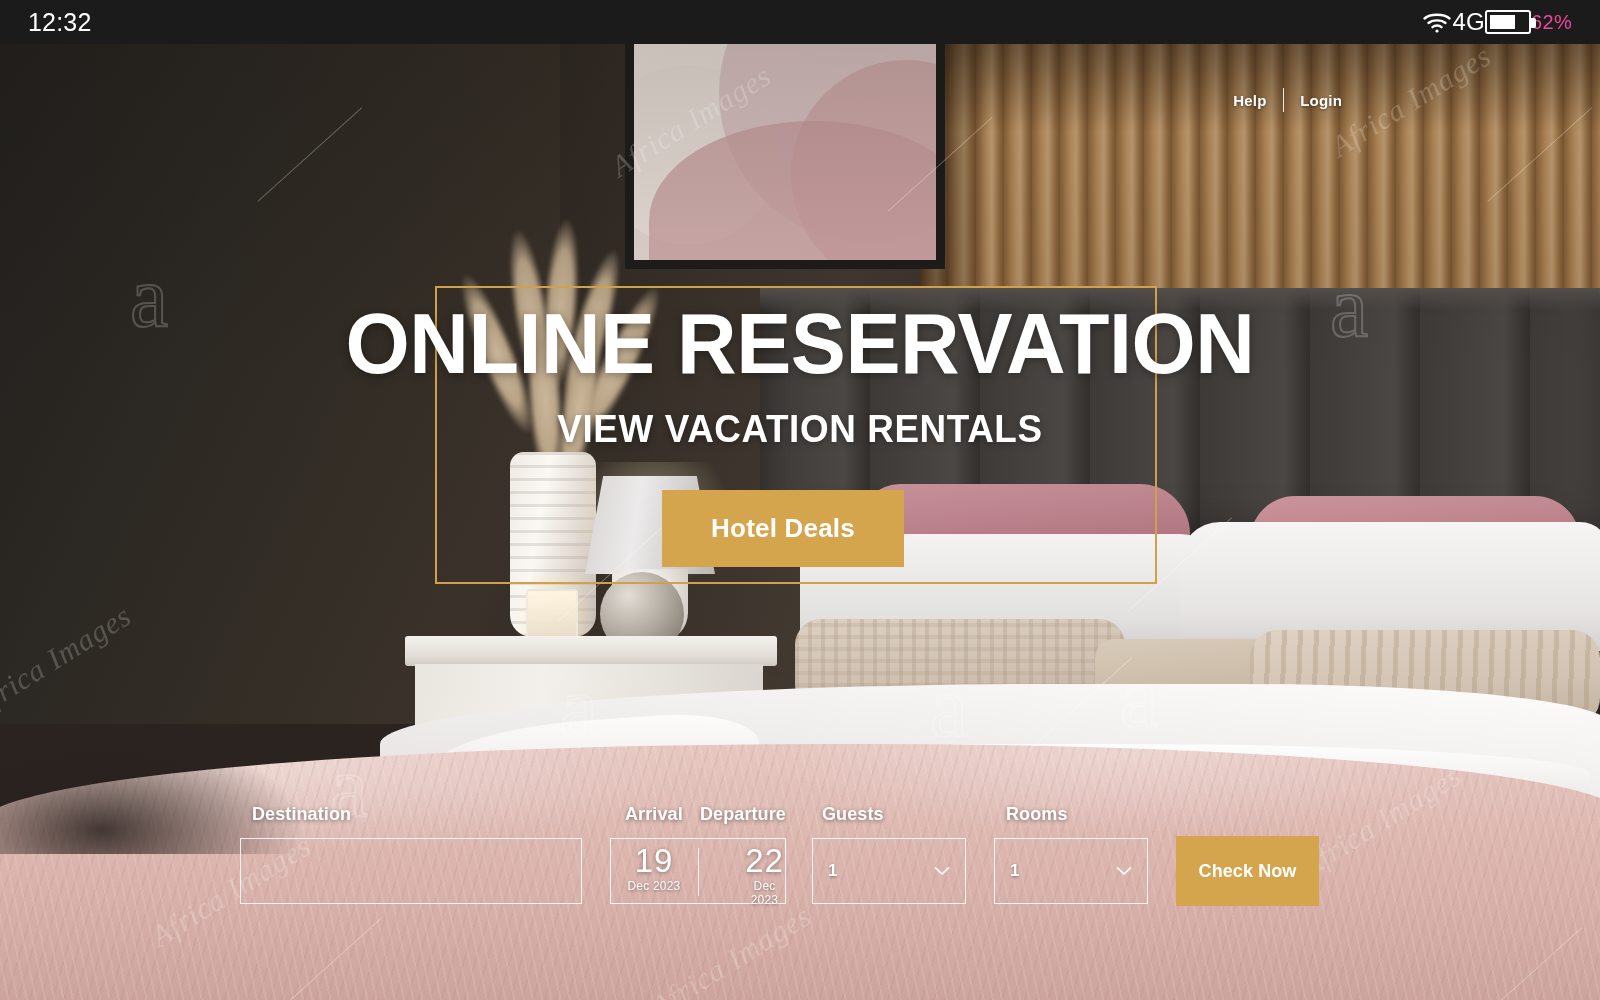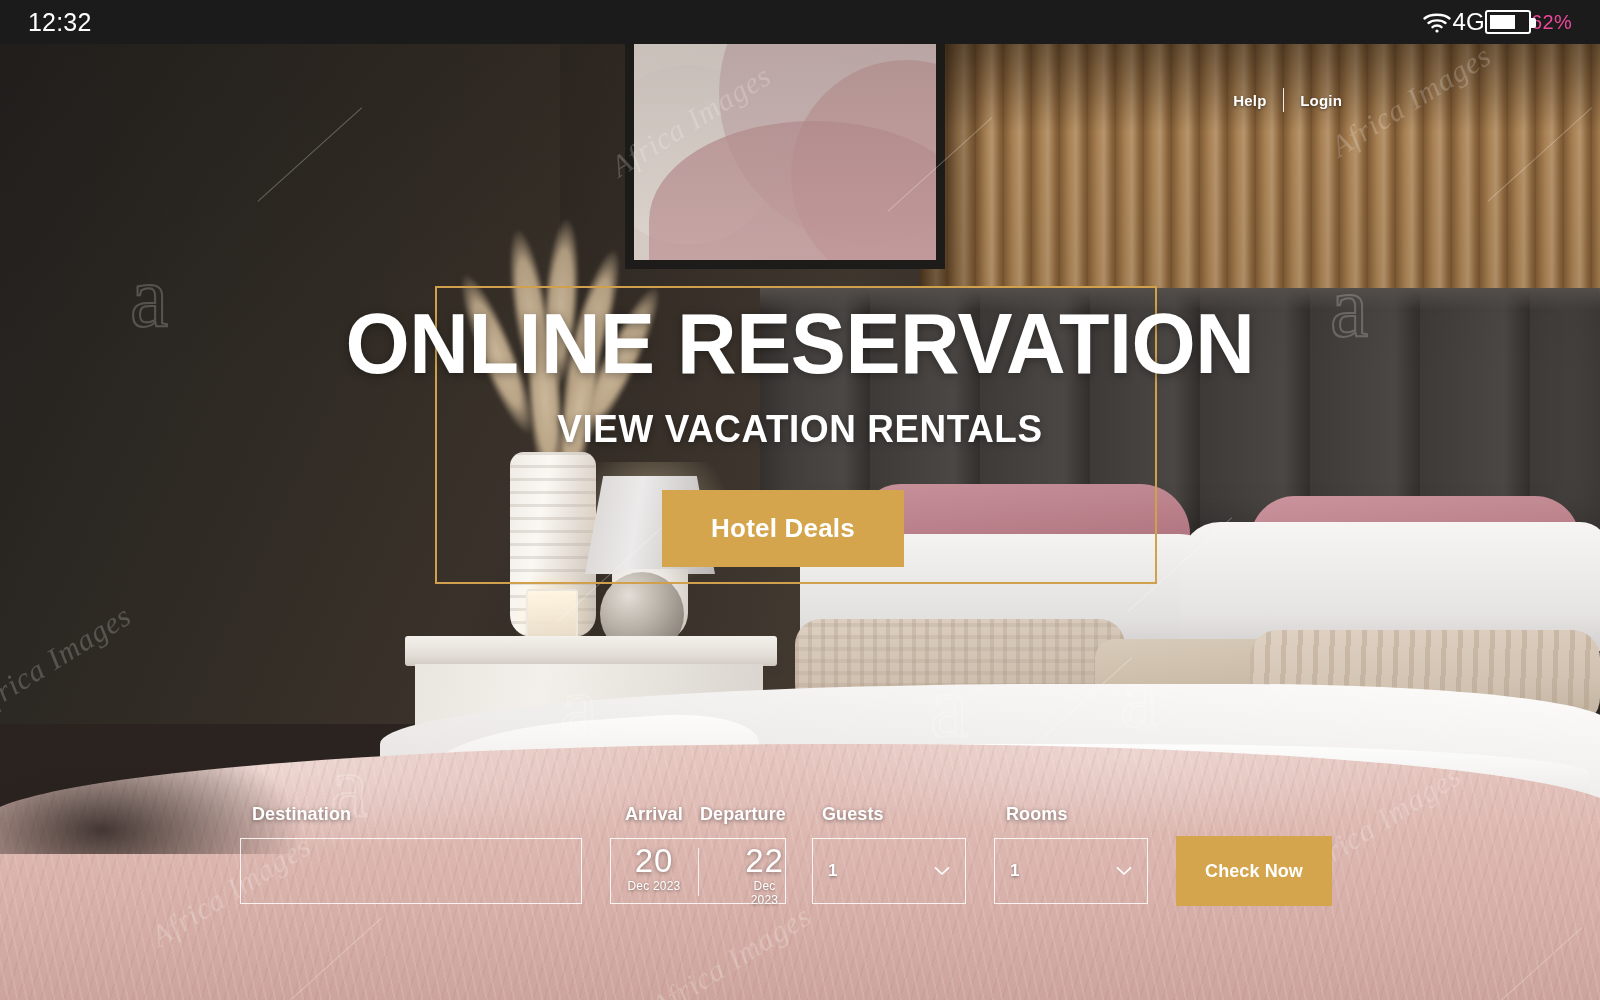--- a/index.html
+++ b/index.html
@@ -590,21 +590,21 @@
     text-shadow: 0 1px 3px rgba(0,0,0,.4);
   }
   .chev {
     width: 16px; height: 10px;
     display: block;
   }
 
   #check-btn {
     position: absolute;
     left: 1176px; top: 32px;
-    width: 156px; height: 70px;
+    width: 143px; height: 70px;
     background: #d5a54e;
     border: none;
     color: #ffffff;
     font-family: "Liberation Sans", sans-serif;
     font-size: 18px;
     font-weight: bold;
     letter-spacing: .1px;
     cursor: pointer;
   }
 </style>
@@ -748,21 +748,21 @@
     <div class="bk-label" id="lbl-guests">Guests</div>
     <div class="bk-label" id="lbl-rooms">Rooms</div>
 
     <div class="bk-box" id="dest-box"></div>
     <div class="bk-box" id="date-box"></div>
     <div class="bk-box" id="guest-box"></div>
     <div class="bk-box" id="room-box"></div>
 
 
     <div class="date-cell" id="date-arr">
-      <div class="date-num">20</div>
+      <div class="date-num">19</div>
       <div class="date-mon">Dec 2023</div>
     </div>
     <div id="date-div"></div>
     <div class="date-cell" id="date-dep">
       <div class="date-num">22</div>
       <div class="date-mon">Dec 2023</div>
     </div>
 
     <div class="sel-wrap" id="guest-sel">
       <span class="sel-val">1</span>

